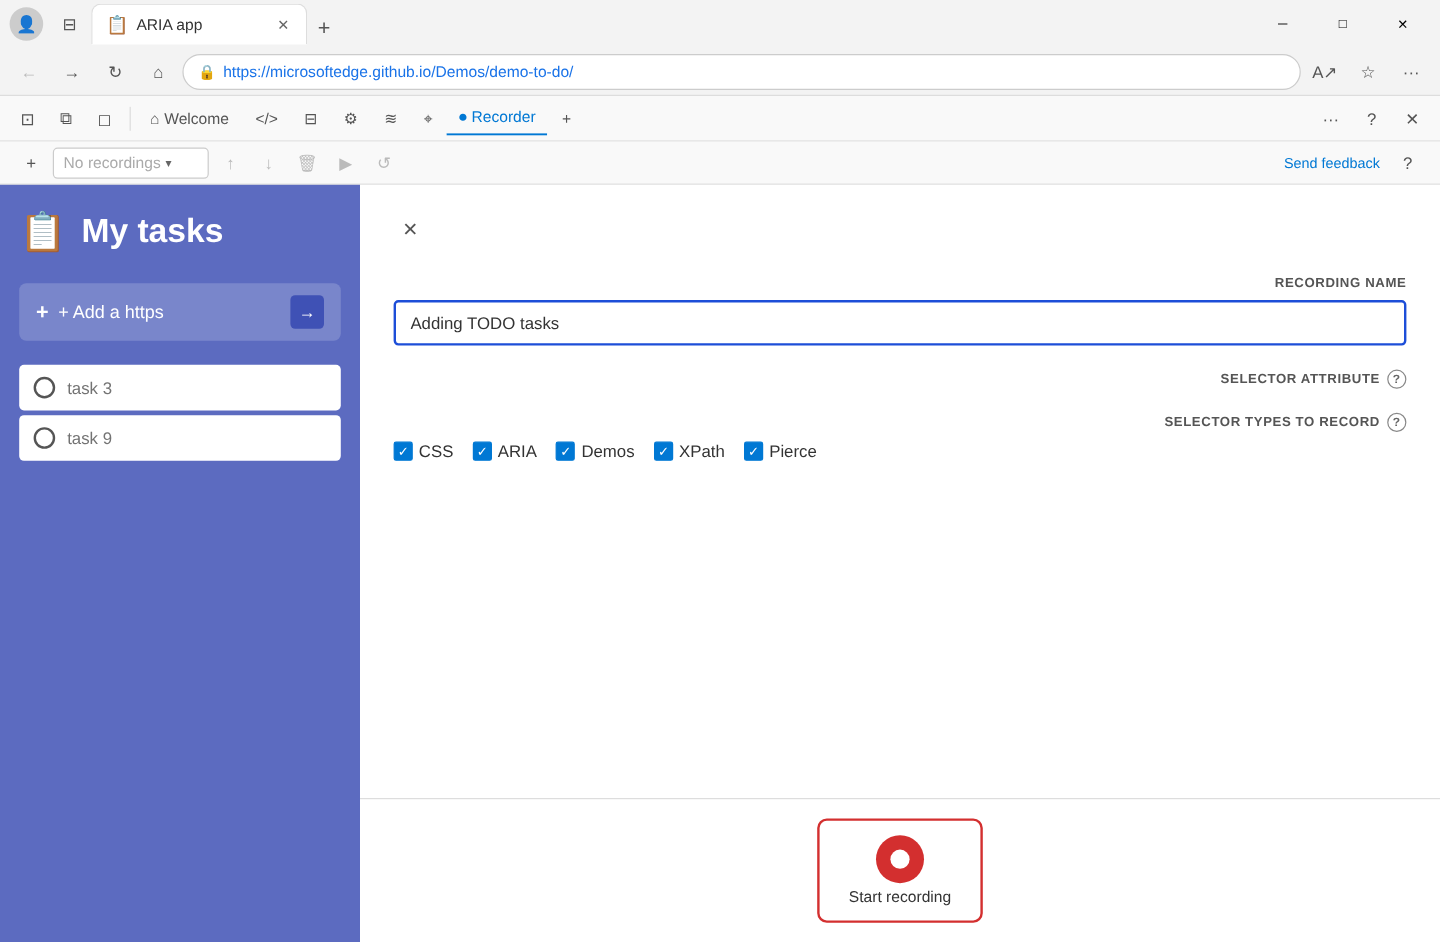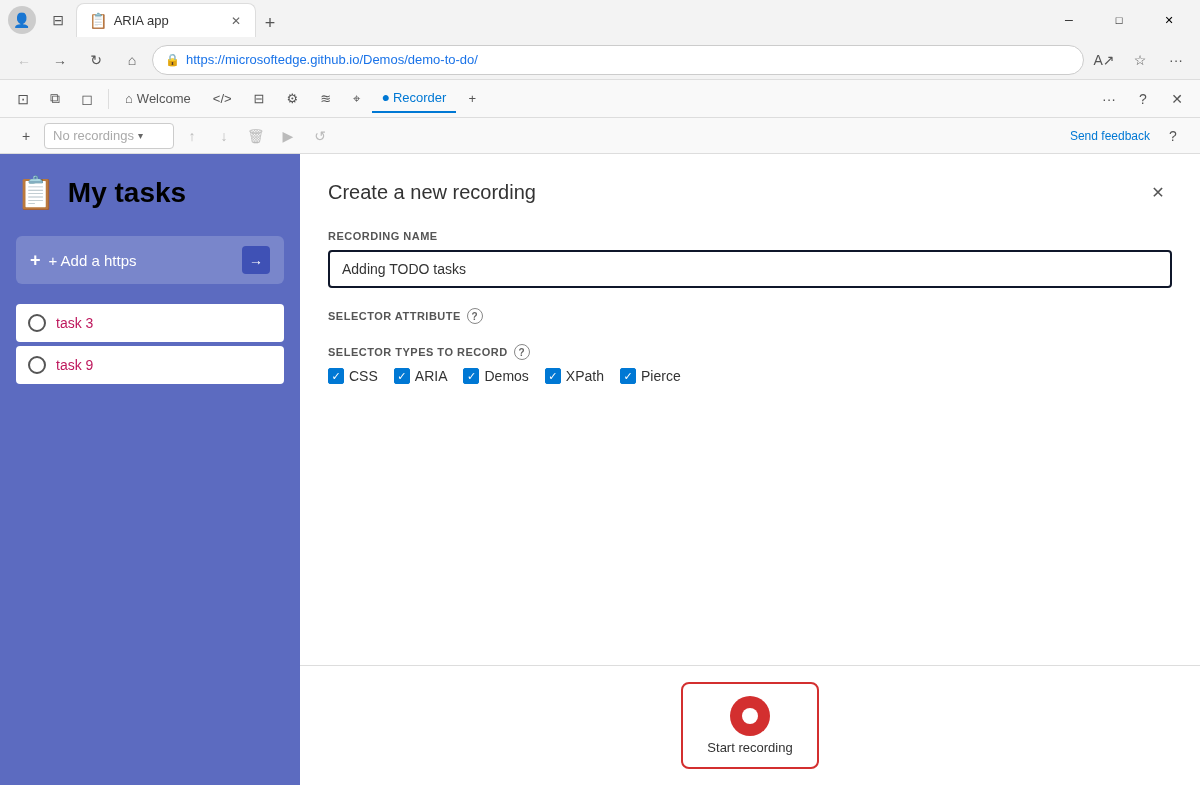--- a/index.html
+++ b/index.html
@@ -44,43 +44,43 @@
     .recordings-dropdown { display: flex; align-items: center; gap: 4px; height: 26px; padding: 0 8px; border: 1px solid #ccc; border-radius: 4px; background: #fff; font-size: 13px; color: #aaa; cursor: pointer; min-width: 130px; }
     .dropdown-arrow { color: #666; font-size: 10px; }
 
     
     .main-area { display: flex; height: calc(785px - 40px - 40px - 38px - 36px); }
 
     
     .todo-panel { width: 300px; background: #5c6bc0; flex-shrink: 0; padding: 20px 16px; }
     .todo-header { display: flex; align-items: center; gap: 12px; margin-bottom: 24px; }
     .todo-icon { font-size: 32px; }
-    .todo-title { font-size: 28px; font-weight: 700; color: #000000; }
+    .todo-title { font-size: 28px; font-weight: 700; color: #ffffff; }
     .add-task-btn { display: flex; align-items: center; justify-content: space-between; background: #7986cb; border-radius: 6px; padding: 10px 14px; color: #fff; font-size: 15px; cursor: pointer; margin-bottom: 20px; }
     .add-task-left { display: flex; align-items: center; gap: 8px; }
     .add-icon { font-size: 18px; font-weight: bold; }
     .arrow-icon { background: #3f51b5; border-radius: 4px; width: 28px; height: 28px; display: flex; align-items: center; justify-content: center; color: #fff; font-size: 14px; }
     .todo-section { margin-bottom: 12px; }
     .todo-section-title { color: #c5cae9; font-size: 13px; text-align: center; margin-bottom: 8px; }
-    .task-item { display: flex; align-items: center; gap: 10px; background: #fff; border-radius: 4px; padding: 10px 12px; margin-bottom: 4px; cursor: pointer; color: #be185d; font-size: 14px; }
+    .task-item { display: flex; align-items: center; gap: 10px; background: #fff; border-radius: 4px; padding: 10px 12px; margin-bottom: 4px; cursor: pointer; color: #737373; font-size: 14px; }
     .task-checkbox { width: 18px; height: 18px; border-radius: 50%; border: 2px solid #555; flex-shrink: 0; background: #fff; }
 
     
     .devtools-panel { flex: 1; background: #fff; display: flex; flex-direction: column; overflow: hidden; }
 
     
     .recording-dialog { padding: 24px 28px; flex: 1; overflow-y: auto; }
     .dialog-header { display: flex; align-items: center; justify-content: space-between; margin-bottom: 24px; }
     .dialog-title { font-size: 20px; font-weight: 400; color: #333; }
     .dialog-close { width: 28px; height: 28px; display: flex; align-items: center; justify-content: center; border-radius: 4px; cursor: pointer; color: #555; font-size: 16px; }
 
     .form-section { margin-bottom: 20px; }
-    .form-label { font-size: 11px; font-weight: 600; color: #555; letter-spacing: 0.5px; text-transform: uppercase; margin-bottom: 8px; display: flex; align-items: center; gap: 6px; }
+    .form-label { font-size: 11px; font-weight: 600; color: #555; letter-spacing: 0.5px; text-transform: uppercase; margin-bottom: 8px; display: flex; align-items: center; gap: 6px; justify-content: flex-end; }
     .help-icon { width: 16px; height: 16px; border-radius: 50%; border: 1px solid #888; display: flex; align-items: center; justify-content: center; font-size: 10px; color: #666; cursor: pointer; }
-    .form-input { width: 100%; height: 38px; border: 2px solid #0f172a; border-radius: 4px; padding: 0 12px; font-size: 14px; color: #333; outline: none; }
+    .form-input { width: 100%; height: 38px; border: 2px solid #1d4ed8; border-radius: 4px; padding: 0 12px; font-size: 14px; color: #333; outline: none; }
     .form-input.normal { border: 1px solid #ccc; }
 
     .checkboxes-row { display: flex; align-items: center; gap: 16px; flex-wrap: wrap; margin-top: 6px; }
     .checkbox-item { display: flex; align-items: center; gap: 5px; font-size: 14px; color: #333; cursor: pointer; }
     .checkbox-checked { width: 16px; height: 16px; background: #0078d4; border: 1px solid #0078d4; border-radius: 2px; display: flex; align-items: center; justify-content: center; color: #fff; font-size: 11px; flex-shrink: 0; }
 
     
     .bottom-bar { border-top: 1px solid #ddd; padding: 16px; display: flex; justify-content: center; background: #fff; }
     .start-recording-btn { display: flex; flex-direction: column; align-items: center; gap: 4px; cursor: pointer; border: 2px solid #d32f2f; border-radius: 8px; padding: 12px 24px; background: #fff; }
     .record-icon { width: 40px; height: 40px; border-radius: 50%; background: #d32f2f; display: flex; align-items: center; justify-content: center; }
@@ -203,21 +203,20 @@
       <div class="task-item">
         <div class="task-checkbox"></div>
         <span>task 9</span>
       </div>
     </div>
   </div>
 
   <div class="devtools-panel">
     <div class="recording-dialog">
       <div class="dialog-header">
-        <span class="dialog-title">Create a new recording</span>
         <div class="dialog-close">✕</div>
       </div>
 
       <div class="form-section">
         <div class="form-label">
           <span>RECORDING NAME</span>
         </div>
         <input class="form-input" type="text" value="Adding TODO tasks" style="">
       </div>
 

